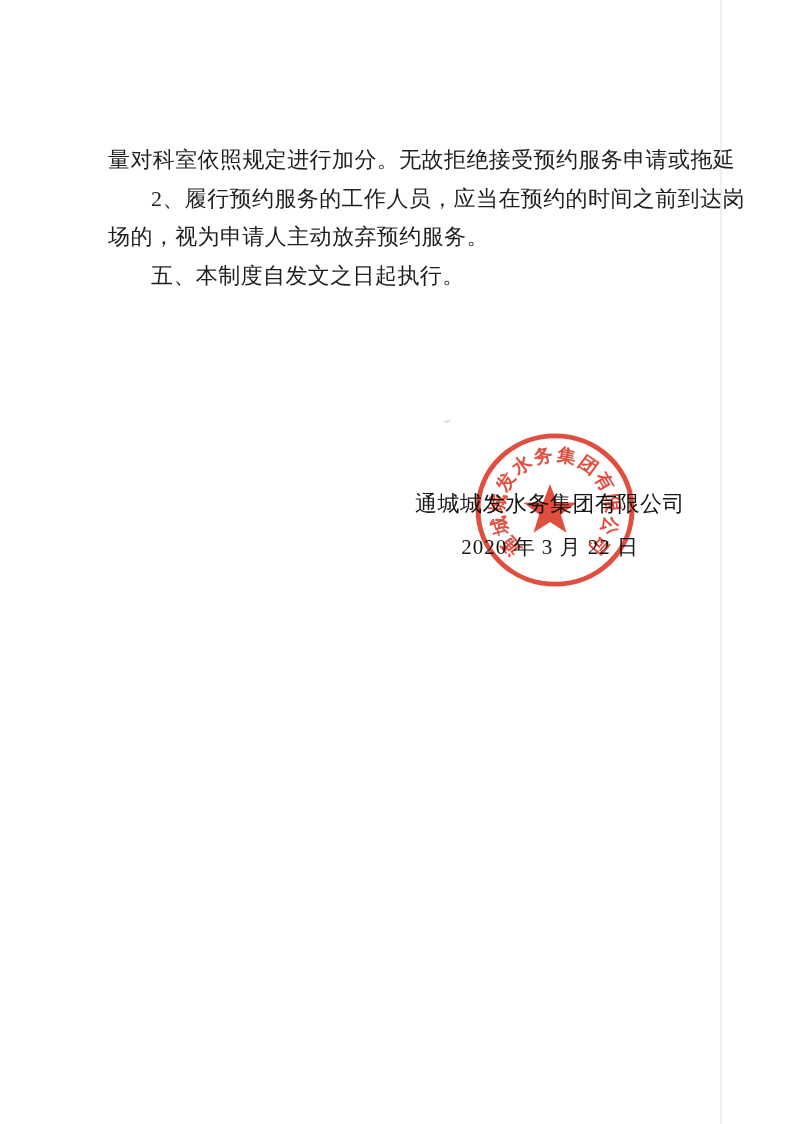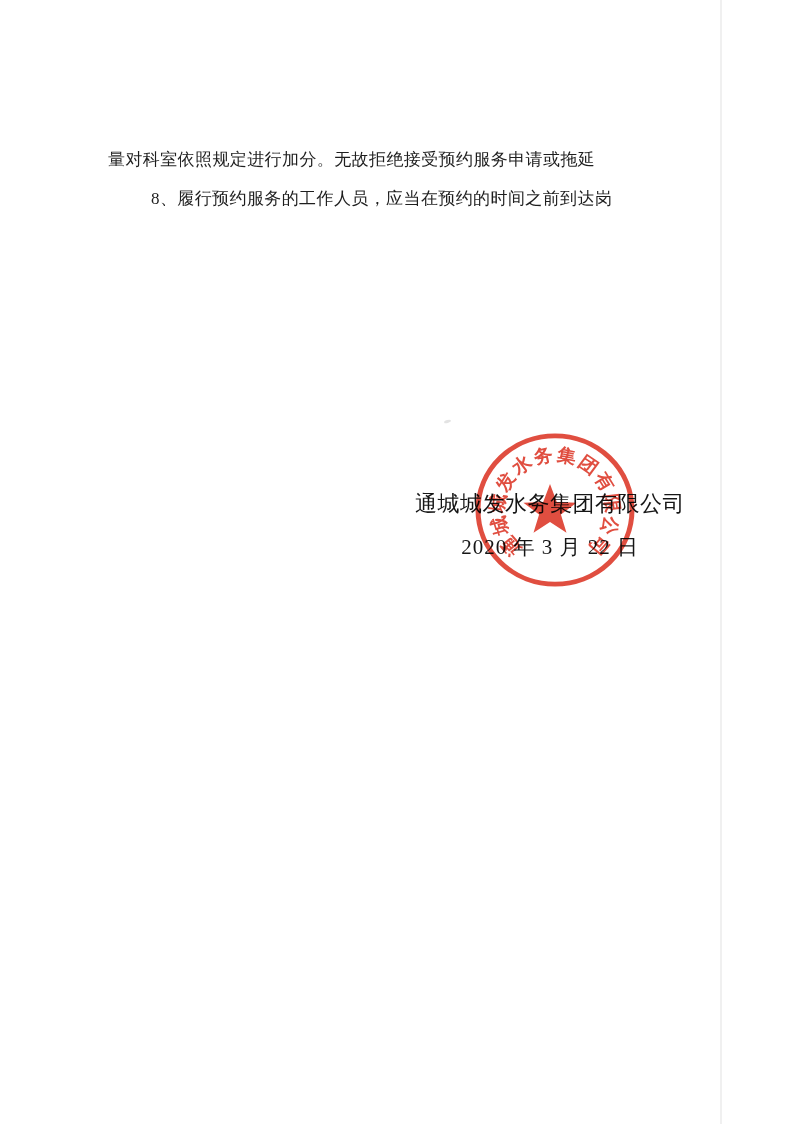--- a/index.html
+++ b/index.html
@@ -36,21 +36,21 @@
   }
   .text-block {
     position: absolute;
     left: 108px;
     top: 141px;
     width: 600px;
   }
   .doc-line {
     height: 38.6px;
     line-height: 38.6px;
-    font-size: 17px;
+    font-size: 22px;
     letter-spacing: 0.4px;
     color: #1e1e1e;
     white-space: nowrap;
   }
   .doc-line.indent {
     padding-left: 43px;
   }
   .signature-block {
     position: absolute;
     left: 376px;
@@ -91,21 +91,23 @@
 </head>
 <body>
 
 <div class="page">
 
   <div class="scan-artifact-line"></div>
   <div class="scan-speck"></div>
 
   <div class="text-block">
     <div class="doc-line">量对科室依照规定进行加分。无故拒绝接受预约服务申请或拖延</div>
-    <div class="doc-line indent">8、履行预约服务的工作人员，应当在预约的时间之前到达岗</div>
+    <div class="doc-line indent">2、履行预约服务的工作人员，应当在预约的时间之前到达岗</div>
+    <div class="doc-line">场的，视为申请人主动放弃预约服务。</div>
+    <div class="doc-line indent">五、本制度自发文之日起执行。</div>
   </div>
 
   <div class="signature-block">
     <div class="signature-company">通城城发水务集团有限公司</div>
     <div class="signature-date">2020 年 3 月 22 日</div>
   </div>
 
   <svg class="seal" viewBox="0 0 164 164" preserveAspectRatio="none" aria-hidden="true">
     <circle cx="82" cy="82" r="77" fill="none" stroke-width="5" stroke="#dd3a2b"></circle>
     <polygon transform="translate(-5 1)" points="82,54 88.8,72.7 108.6,73.4 92.9,85.6 98.5,104.7 82,93.5 65.5,104.7 71.1,85.6 55.4,73.4 75.2,72.7" fill="#dd3a2b"></polygon>

